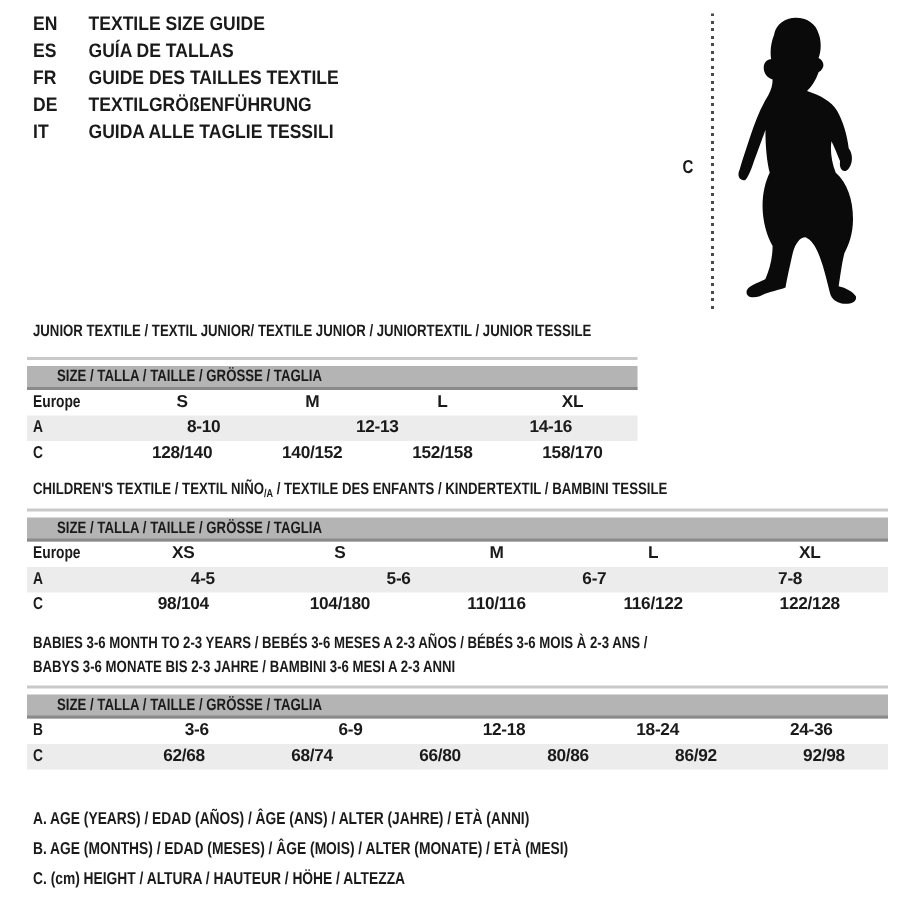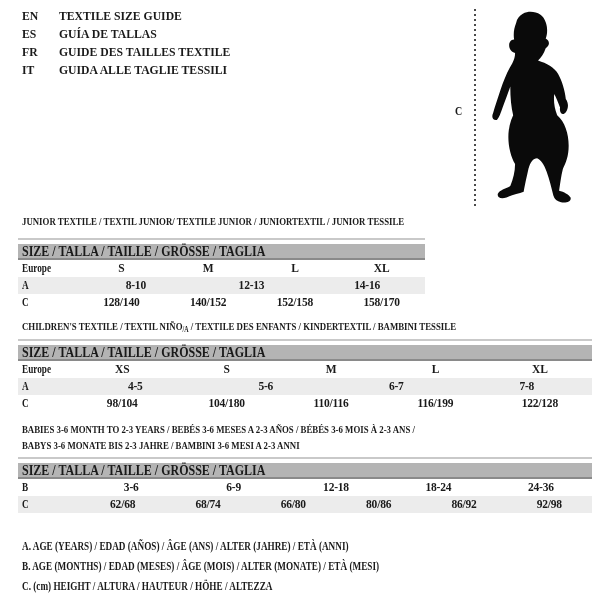--- a/index.html
+++ b/index.html
@@ -1,18 +1,18 @@
 <!DOCTYPE html>
 <html><head>
 <meta charset="utf-8">
 <style>
   html,body{margin:0;padding:0;background:#fff;}
   .canvas{
     position:relative;width:600px;height:600px;background:#ffffff;
-    font-family:Liberation Serif, serif;font-weight:700;color:#1a1a1a;
+    font-family:Liberation Sans, sans-serif;font-weight:700;color:#1a1a1a;
     overflow:hidden;
   }
   .cond{display:inline-block;transform:scaleX(0.8);transform-origin:0 60%;white-space:nowrap;}
 
   
   .langs{position:absolute;left:22px;top:7px;}
   .lrow{display:flex;height:18px;line-height:18px;font-size:13px;}
   .lrow .cond{transform:scaleX(0.9);}
   .lcode{width:37px;}
 
@@ -25,21 +25,21 @@
 
   
   .sec-title{position:absolute;left:22px;font-size:11px;line-height:16px;}
 
   
   .sizetable{position:absolute;left:18px;}
   .w-junior{width:407px;}
   .w-wide{width:574px;}
   .topline{height:2px;background:#c9c9c9;margin-bottom:4px;}
   .band{height:14px;line-height:14px;background:#b4b4b4;border-bottom:2px solid #8a8a8a;
-    padding-left:4px;font-size:15px;}
+    padding-left:20px;font-size:11px;}
   .trow{display:flex;height:17px;line-height:17px;font-size:11.5px;}
   .trow.shaded{background:#ececec;}
   .tlabel{padding-left:4px;}
   [data-table="junior"] .tlabel{width:56px;}
   [data-table="children"] .tlabel{width:48px;}
   [data-table="babies"] .tlabel{width:58px;}
   .tcell{flex:1;text-align:center;letter-spacing:-0.2px;}
   .sub{font-size:7.5px;vertical-align:-2px;}
 
   
@@ -56,20 +56,24 @@
         <span class="lcode cond">EN</span>
         <span class="cond">TEXTILE SIZE GUIDE</span>
       </div>
       <div class="lrow">
         <span class="lcode cond">ES</span>
         <span class="cond">GUÍA DE TALLAS</span>
       </div>
       <div class="lrow">
         <span class="lcode cond">FR</span>
         <span class="cond">GUIDE DES TAILLES TEXTILE</span>
+      </div>
+      <div class="lrow">
+        <span class="lcode cond">DE</span>
+        <span class="cond">TEXTILGRÖßENFÜHRUNG</span>
       </div>
       <div class="lrow">
         <span class="lcode cond">IT</span>
         <span class="cond">GUIDA ALLE TAGLIE TESSILI</span>
       </div>
     </div>
 
   <div class="measure-line"></div>
   <div class="measure-label"><span class="cond">C</span></div>
 
@@ -131,21 +135,21 @@
           <span class="tcell">4-5</span>
           <span class="tcell">5-6</span>
           <span class="tcell">6-7</span>
           <span class="tcell">7-8</span>
         </div>
         <div class="trow">
           <span class="tlabel"><span class="cond">C</span></span>
           <span class="tcell">98/104</span>
           <span class="tcell">104/180</span>
           <span class="tcell">110/116</span>
-          <span class="tcell">116/199</span>
+          <span class="tcell">116/122</span>
           <span class="tcell">122/128</span>
         </div>
       </div>
   </div>
 
   <div class="sec-title" style="top:421px">
     <div><span class="cond">BABIES 3-6 MONTH TO 2-3 YEARS / BEBÉS 3-6 MESES A 2-3 AÑOS / BÉBÉS 3-6 MOIS À 2-3 ANS /</span></div>
     <div><span class="cond">BABYS 3-6 MONATE BIS 2-3 JAHRE / BAMBINI 3-6 MESI A 2-3 ANNI</span></div>
   </div>
   <div class="sizetable w-wide" style="top:457px" data-table="babies">

